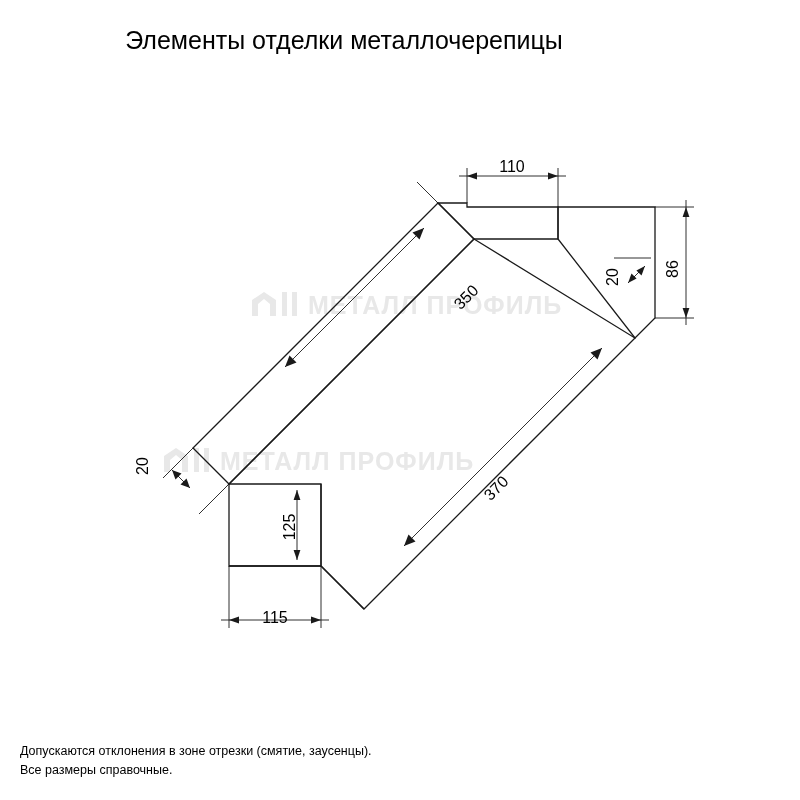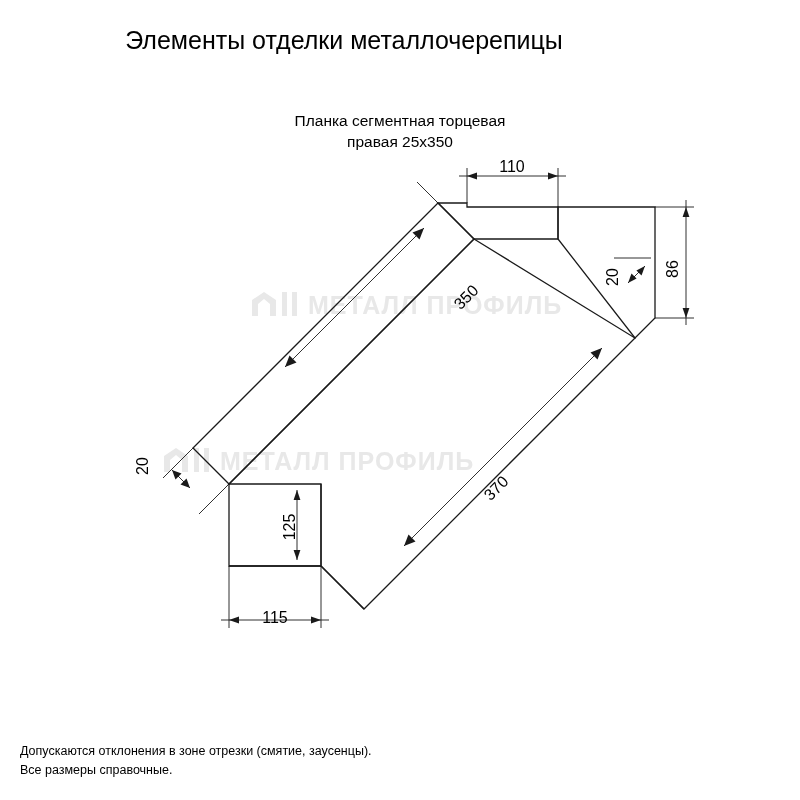--- a/index.html
+++ b/index.html
@@ -74,24 +74,20 @@
     fill: #e8e8e8;
   }
 </style>
 </head>
 <body>
 
 <div class="page">
 
   <div class="title">Элементы отделки металлочерепицы</div>
 
-  <div class="subtitle">
-    <div>Планка сегментная торцевая</div>
-    <div>правая 25х350</div>
-  </div>
 
   <svg class="drawing" width="800" height="800" viewBox="0 0 800 800">
 
     <g class="wm" transform="translate(248,288)">
       <g>
         <path d="M4 28 L4 12 L16 4 L28 12 L28 28 L22 28 L22 16 L16 11 L10 16 L10 28 Z"></path>
         <rect x="34" y="4" width="5" height="24"></rect>
         <rect x="44" y="4" width="5" height="24"></rect>
       </g>
       <text x="60" y="26">МЕТАЛЛ ПРОФИЛЬ</text>

